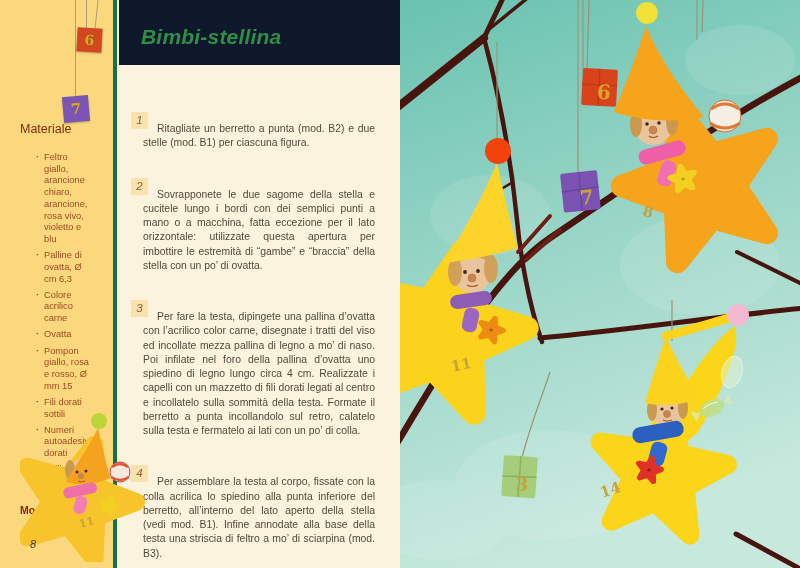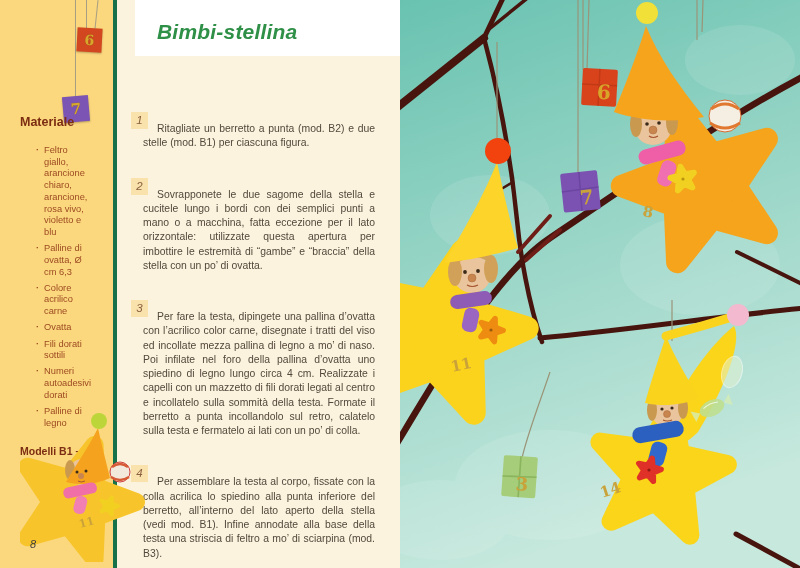--- a/index.html
+++ b/index.html
@@ -14,30 +14,30 @@
   .string{position:absolute;width:1px;background:#A89F82;}
   .gift-tag{
     position:absolute;display:flex;align-items:center;justify-content:center;
     font-family:"DejaVu Serif",serif;font-weight:bold;
     color:#D8A72B;text-shadow:0 0 1px #8a6a1a;
     box-shadow:0 1px 2px rgba(0,0,0,.25);
   }
   #tag-red{left:77px;top:28px;width:25px;height:24px;background:#D2471F;transform:rotate(3deg);font-size:14px;}
   #tag-purple{left:63px;top:96px;width:26px;height:26px;background:#7C54B4;transform:rotate(-5deg);font-size:15px;}
   #sidebar-content{position:absolute;left:20px;top:110px;width:90px;}
-  #materiale-heading{font-size:12.5px;font-weight:bold;color:#7C2D12;margin:5px 0 12px 0;}
+  #materiale-heading{font-size:12.5px;font-weight:normal;color:#7C2D12;margin:12px 0 12px 0;}
   #material-list{list-style:none;margin:16px;padding:0;font-size:9.3px;line-height:1.26;color:#9D4B22;}
   #material-list li{position:relative;padding-left:8px;margin-bottom:4.5px;}
   #material-list li::before{content:"·";position:absolute;left:0;top:0;font-weight:bold;color:#9D4B22;}
   #models-line{font-size:10.5px;font-weight:bold;color:#7C2D12;margin-top:10px;}
   #sidebar-doll{position:absolute;left:20px;top:406px;z-index:4;}
   #page-number{position:absolute;left:30px;top:538px;font-size:11px;font-style:italic;color:#3C3C3C;z-index:5;}
   
   #main{position:absolute;left:117px;top:0;width:283px;height:568px;background:#FBF3DE;}
-  #title-band{position:absolute;left:18px;top:0;width:283px;height:56px;background:#ffffff;display:flex;align-items:center;}
+  #title-band{position:absolute;left:2px;top:0;width:283px;height:65px;background:#0f172a;display:flex;align-items:center;}
   #page-title{margin:8px 0 0 22px;font-size:21px;font-weight:600;font-style:italic;color:#2E8F47;letter-spacing:.2px;}
   #steps{position:absolute;left:14px;top:110px;width:256px;}
   .step{clear:both;overflow:hidden;margin-bottom:13px;}
   .step-num{
     float:left;width:17px;height:17px;margin:2px 9px 3px 0;
     background:#FAE2AC;color:#8A6040;font-style:italic;font-size:11.5px;
     text-align:center;line-height:17px;
   }
   .step-text{margin:12px;font-size:10.4px;line-height:1.37;color:#53483C;text-align:justify;}
   
@@ -59,20 +59,21 @@
       <span>7</span>
     </div>
 
     <div id="sidebar-content">
       <h3 id="materiale-heading">Materiale</h3>
       <ul id="material-list">
         <li>Feltro giallo, arancione chiaro, arancione, rosa vivo, violetto e blu</li>
         <li>Palline di ovatta, Ø cm 6,3</li>
         <li>Colore acrilico carne</li>
         <li>Ovatta</li>
+        <li>Pompon giallo, rosa e rosso, Ø mm 15</li>
         <li>Fili dorati sottili</li>
         <li>Numeri autoadesivi dorati</li>
         <li>Palline di legno</li>
       </ul>
       <div id="models-line">Modelli B1 – B3</div>
     </div>
 
     <svg id="sidebar-doll" width="134" height="156" viewBox="0 0 134 156">
       <defs>
         <path id="star-s" d="M0,-100 L24.7,-34 L95.1,-30.9 L39.9,13 L58.8,80.9 L0,42 L-58.8,80.9 L-39.9,13 L-95.1,-30.9 L-24.7,-34 Z"></path>

